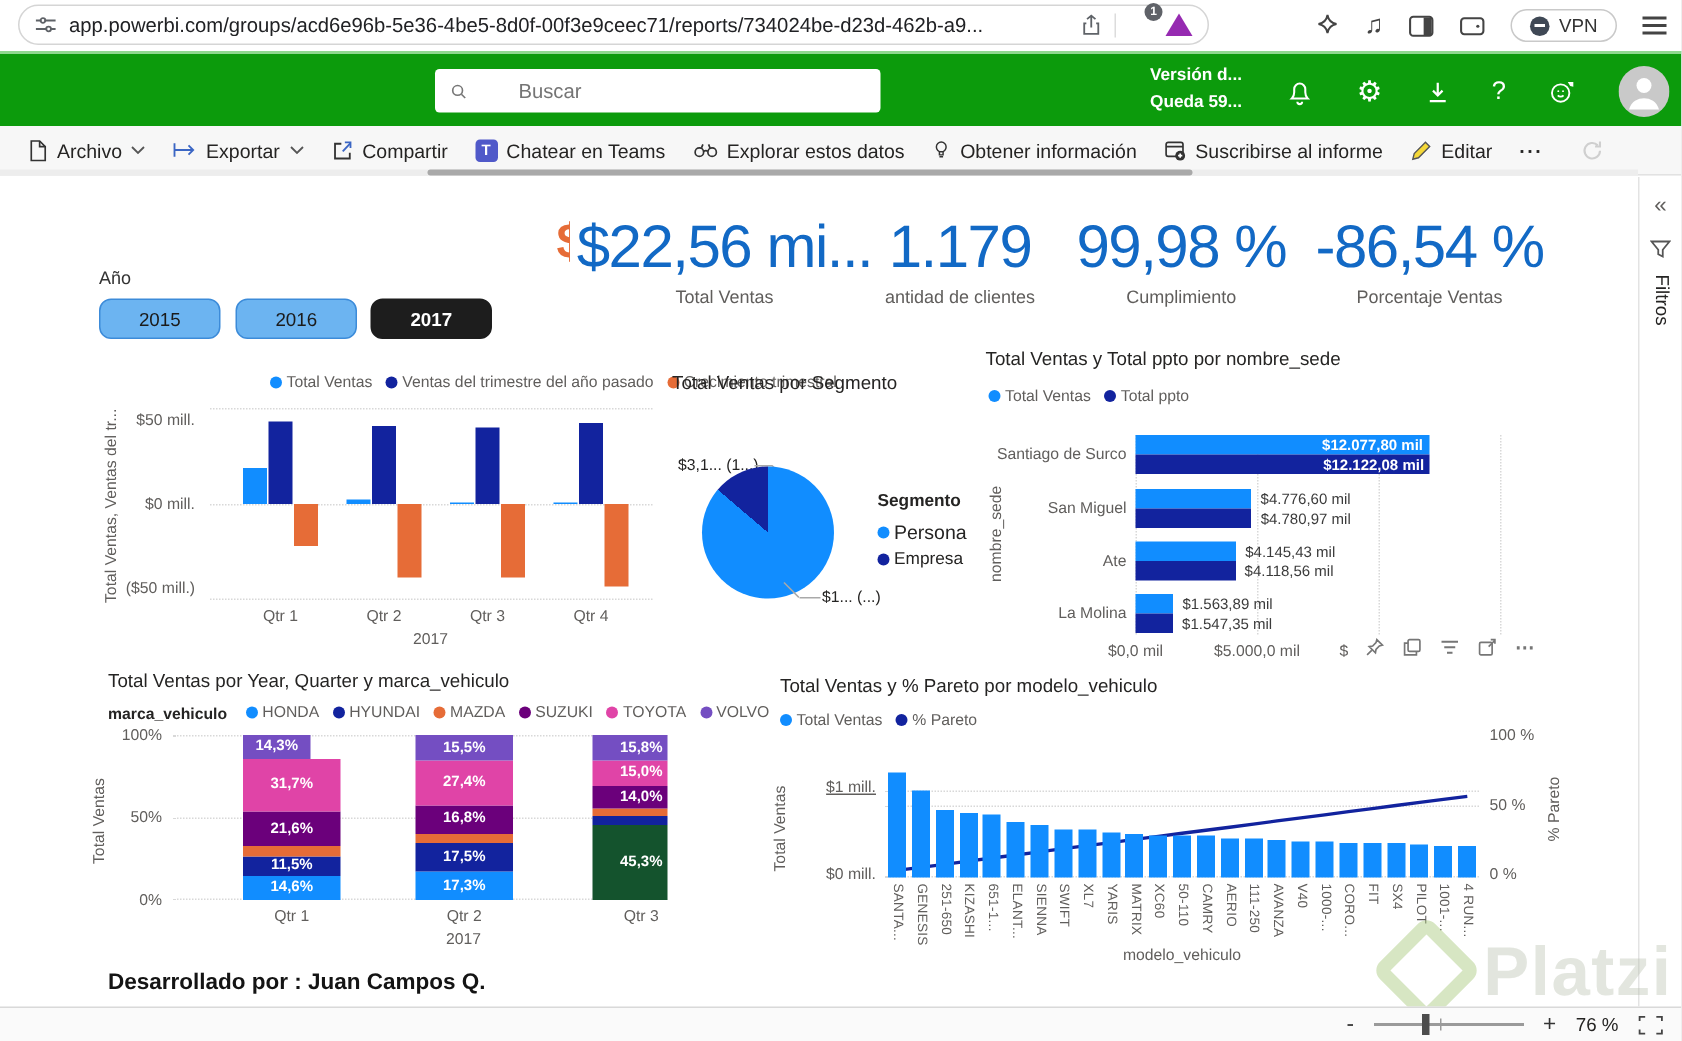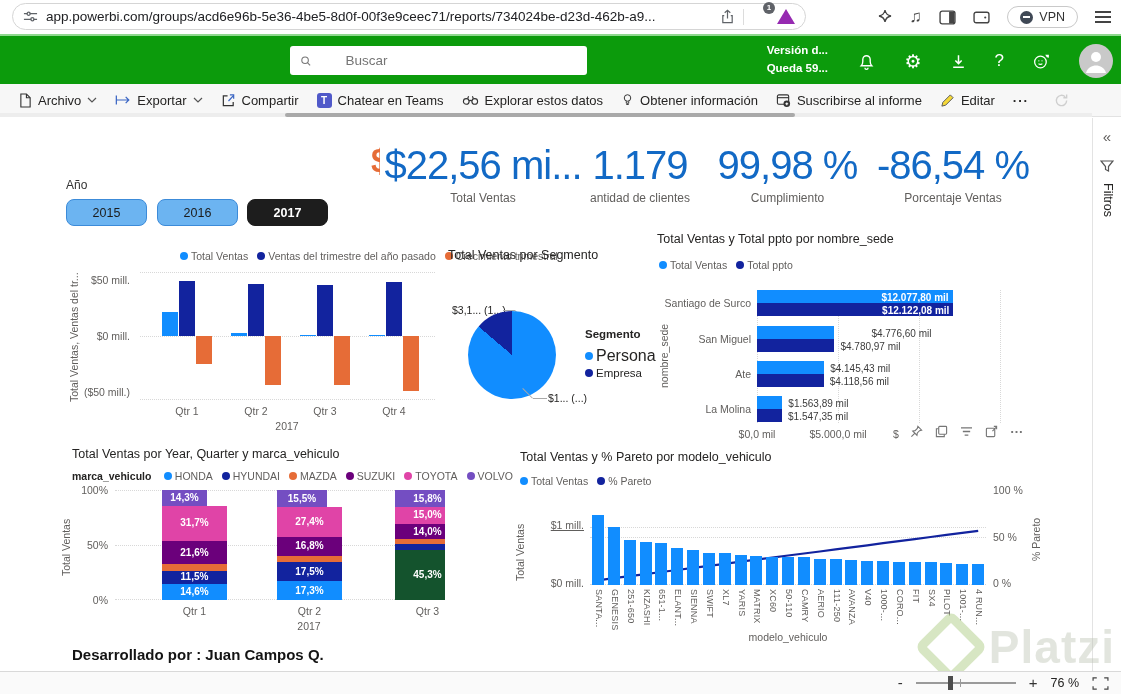--- a/index.html
+++ b/index.html
@@ -323,21 +323,21 @@
       <div class="tick" style="left:7px;top:64px;color:#252423;">$3,1... (1...)</div>
       <div class="leader" style="left:58px;top:70px;width:12px;"></div>
       <div class="leader" style="left:70px;top:70px;width:11px;transform:rotate(45deg);transform-origin:0 0;"></div>
       <div id="pie" style="position: absolute; left: 23px; top: 71px; width: 88px; height: 88px; border-radius: 50%; background: conic-gradient(rgb(17, 141, 255) 0deg, rgb(17, 141, 255) 310.4deg, rgb(18, 35, 158) 310.4deg, rgb(18, 35, 158) 360deg);"></div>
       <div class="tick" style="left:103px;top:152px;color:#252423;">$1... (...)</div>
       <div class="leader" style="left:88px;top:158px;width:14px;"></div>
       <div class="leader" style="left:78px;top:148px;width:14px;transform:rotate(45deg);transform-origin:0 0;"></div>
       <div class="lg-title" style="position:absolute;left:140px;top:88px;font-size:11.5px;">Segmento</div>
       <span class="lg-item" style="position:absolute;left:140px;top:107px;">
         <span class="lg-dot" id="pie-dot0" style="background: rgb(17, 141, 255);"></span>
-        <span class="lg-txt" style="font-size:16px;color:#252423;">Persona</span>
+        <span class="lg-txt" style="font-size:13px;color:#252423;">Persona</span>
       </span>
       <span class="lg-item" style="position:absolute;left:140px;top:127px;">
         <span class="lg-dot" id="pie-dot1" style="background: rgb(18, 35, 158);"></span>
         <span class="lg-txt" style="font-size:11.5px;color:#252423;">Empresa</span>
       </span>
     </div>
 
     <div class="chart" style="left:650px;top:110px;width:440px;height:228px;">
       <div class="ctitle" style="left:7px;top:4px;">Total Ventas y Total ppto por nombre_sede</div>
       <div class="legend" id="c3-legend" style="left:9px;top:27px;"><span class="lg-item">
@@ -354,21 +354,21 @@
         <div class="grid-v" style="left:162px;"></div>
         <div class="grid-v" style="left:243px;"></div>
       <div class="hbar" style="position: absolute; left: 0px; top: 0px; width: 195.66px; height: 13px; background: rgb(17, 141, 255);"></div>
           <div class="hbar" style="position: absolute; left: 0px; top: 13px; width: 196.378px; height: 13px; background: rgb(18, 35, 158);"></div>
           <div class="c3cat" style="left: -106px; top: 7px; width: 100px; text-align: right;">Santiago de Surco</div>
           <div class="c3lab in" style="left: 103.66px; top: 2px; width: 88px; text-align: right;">$12.077,80 mil</div>
           <div class="c3lab in" style="left: 104.378px; top: 15px; width: 88px; text-align: right;">$12.122,08 mil</div>
           <div class="hbar" style="position: absolute; left: 0px; top: 36px; width: 77.3809px; height: 13px; background: rgb(17, 141, 255);"></div>
           <div class="hbar" style="position: absolute; left: 0px; top: 49px; width: 77.4517px; height: 13px; background: rgb(18, 35, 158);"></div>
           <div class="c3cat" style="left: -106px; top: 43px; width: 100px; text-align: right;">San Miguel</div>
-          <div class="c3lab" style="left: 83.3809px; top: 38px; margin-left: 31px;">$4.776,60 mil</div>
+          <div class="c3lab" style="left: 83.3809px; top: 38px;">$4.776,60 mil</div>
           <div class="c3lab" style="left: 83.4517px; top: 51px;">$4.780,97 mil</div>
           <div class="hbar" style="position: absolute; left: 0px; top: 71px; width: 67.156px; height: 13px; background: rgb(17, 141, 255);"></div>
           <div class="hbar" style="position: absolute; left: 0px; top: 84px; width: 66.7207px; height: 13px; background: rgb(18, 35, 158);"></div>
           <div class="c3cat" style="left: -106px; top: 78px; width: 100px; text-align: right;">Ate</div>
           <div class="c3lab" style="left: 73.156px; top: 73px;">$4.145,43 mil</div>
           <div class="c3lab" style="left: 72.7207px; top: 86px;">$4.118,56 mil</div>
           <div class="hbar" style="position: absolute; left: 0px; top: 106px; width: 25.335px; height: 13px; background: rgb(17, 141, 255);"></div>
           <div class="hbar" style="position: absolute; left: 0px; top: 119px; width: 25.0671px; height: 13px; background: rgb(18, 35, 158);"></div>
           <div class="c3cat" style="left: -106px; top: 113px; width: 100px; text-align: right;">La Molina</div>
           <div class="c3lab" style="left: 31.335px; top: 108px;">$1.563,89 mil</div>
@@ -449,21 +449,21 @@
           <div class="seg" style="position: absolute; left: 162px; top: 71.72px; width: 65px; height: 19.25px; background: rgb(18, 35, 158);">
             <div class="seglab" style="line-height: 19.25px;">17,5%</div>
           </div>
           <div class="seg" style="position: absolute; left: 162px; top: 65.67px; width: 65px; height: 6.05px; background: rgb(230, 108, 55);"></div>
           <div class="seg" style="position: absolute; left: 162px; top: 47.19px; width: 65px; height: 18.48px; background: rgb(107, 0, 123);">
             <div class="seglab" style="line-height: 18.48px;">16,8%</div>
           </div>
           <div class="seg" style="position: absolute; left: 162px; top: 17.05px; width: 65px; height: 30.14px; background: rgb(224, 68, 167);">
             <div class="seglab" style="line-height: 30.14px;">27,4%</div>
           </div>
-          <div class="seg" style="position: absolute; left: 162px; top: -3.55271e-15px; width: 50px; height: 17.05px; background: rgb(116, 78, 194);">
+          <div class="seg" style="position: absolute; left: 162px; top: -3.55271e-15px; width: 65px; height: 17.05px; background: rgb(116, 78, 194);">
             <div class="seglab" style="line-height: 17.05px;">15,5%</div>
           </div>
           <div class="seg" style="position: absolute; left: 280px; top: 60.17px; width: 65px; height: 49.83px; background: #14532d;">
             <div class="seglab" style="line-height: 49.83px;">45,3%</div>
           </div>
           <div class="seg" style="position: absolute; left: 280px; top: 54.45px; width: 65px; height: 5.72px; background: rgb(18, 35, 158);"></div>
           <div class="seg" style="position: absolute; left: 280px; top: 49.28px; width: 65px; height: 5.17px; background: rgb(230, 108, 55);"></div>
           <div class="seg" style="position: absolute; left: 280px; top: 33.88px; width: 65px; height: 15.4px; background: rgb(107, 0, 123);">
             <div class="seglab" style="line-height: 15.4px;">14,0%</div>
           </div>

